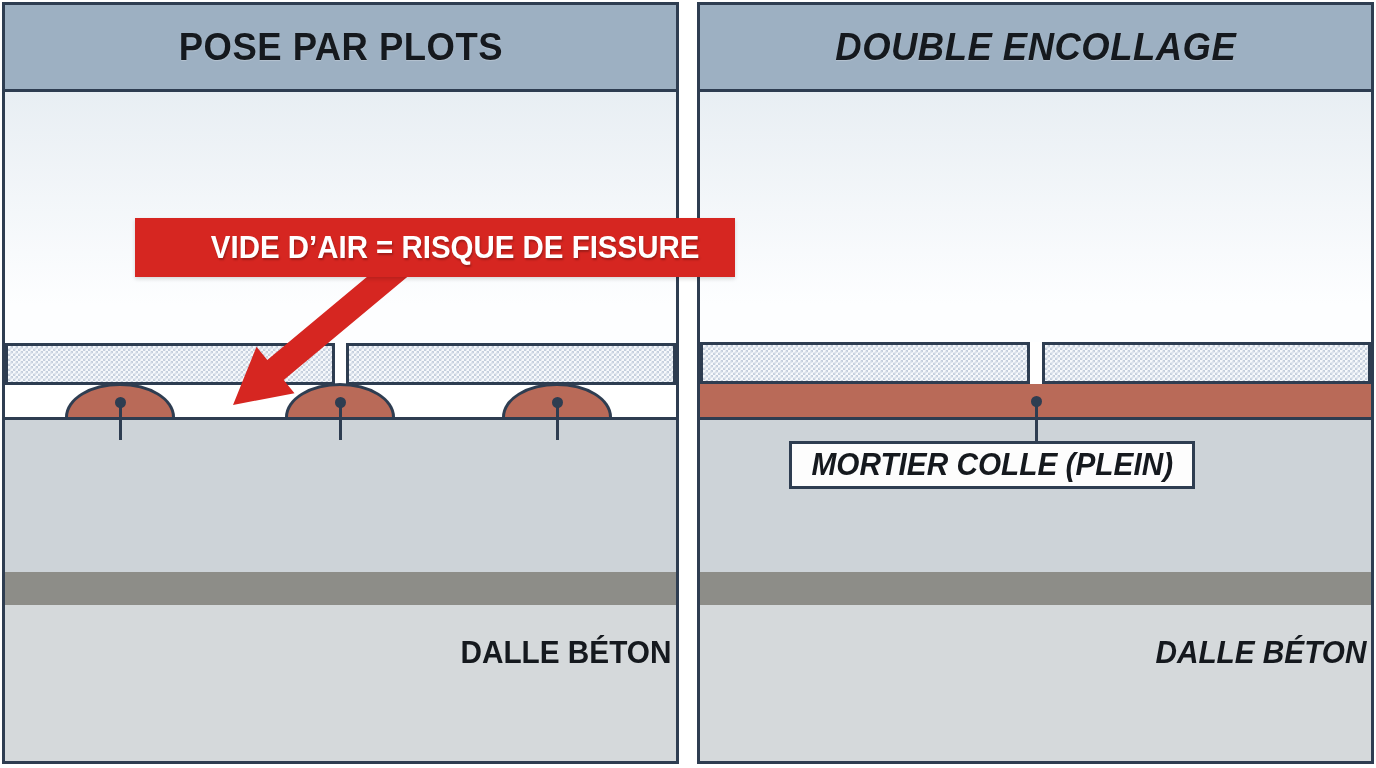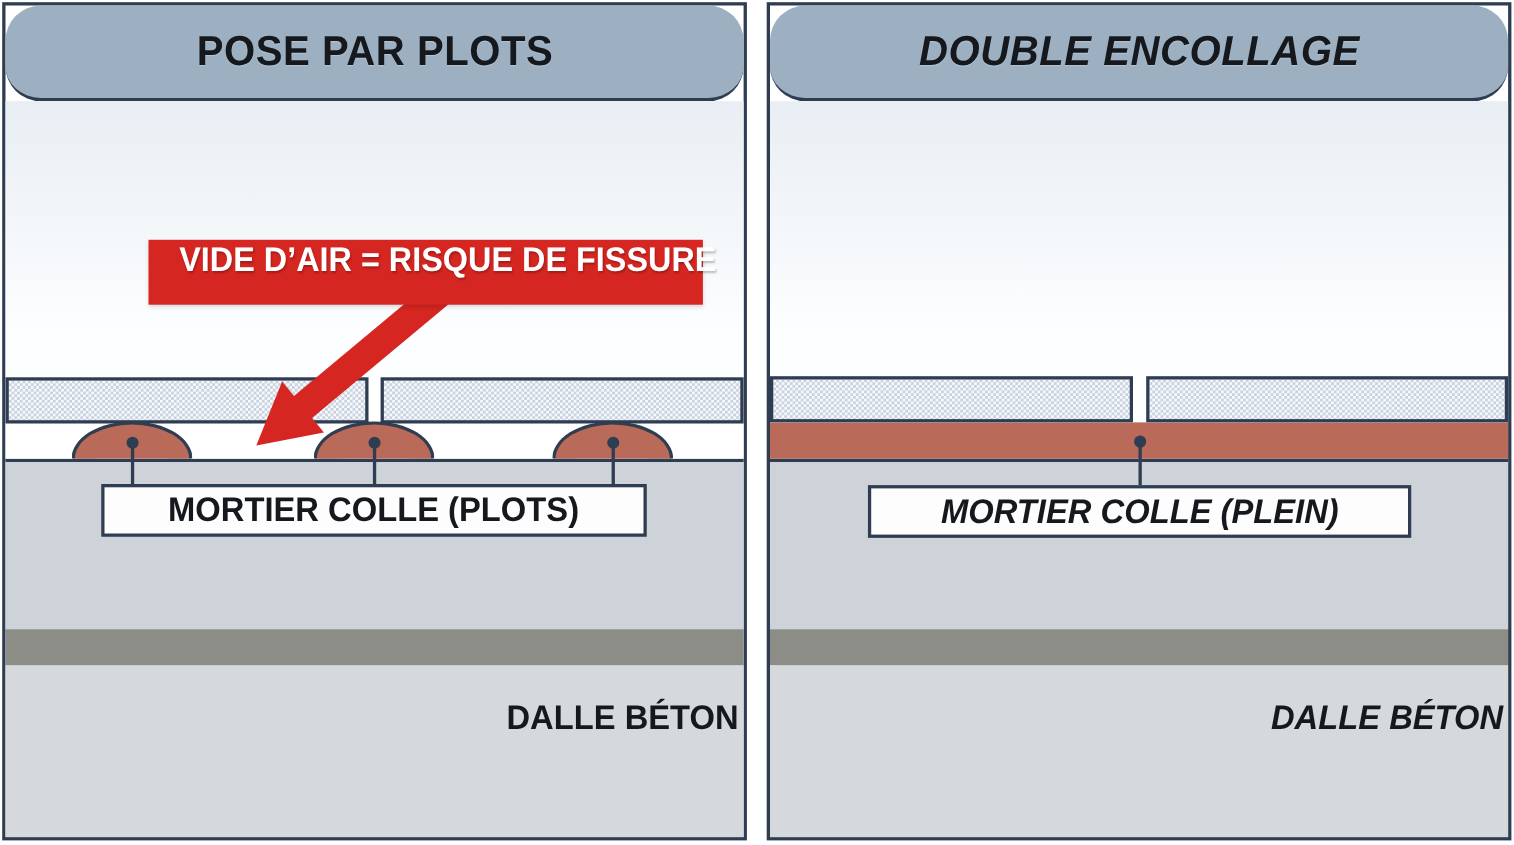--- a/index.html
+++ b/index.html
@@ -23,21 +23,21 @@
     font-family:"Liberation Sans", sans-serif;}
   .stage{position:relative;width:1376px;height:768px;background:#ffffff;}
 
   .panel{position:absolute;top:2px;width:677px;height:762px;
     border:3px solid var(--border);background:#ffffff;}
   .panel-left{left:2px;}
   .panel-right{left:697px;font-style:italic;}
 
   .panel-header{position:absolute;left:0;top:0;width:671px;height:87px;
     background:var(--header_bg);border-bottom:3px solid var(--border);
-    display:flex;align-items:center;justify-content:center;border-radius:32px;}
+    display:flex;align-items:center;justify-content:center;}
   .panel-title{font-size:38px;font-weight:700;color:var(--text_dark);
     letter-spacing:.5px;transform:scaleX(.96);display:inline-block;
     text-shadow:0 1px 1px rgba(255,255,255,.25);white-space:nowrap;}
 
   .upper-zone{position:absolute;left:0;top:87px;width:671px;height:251px;
     background:linear-gradient(180deg,var(--sky_top) 0%,var(--sky_bottom) 85%);}
   .upper-zone.right{height:250px;}
 
   .tile{position:absolute;height:42px;border:3px solid var(--border);
     background-color:var(--tile_bg);
@@ -70,26 +70,26 @@
   .blob-1{left:60px;} .blob-2{left:280px;} .blob-3{left:497px;}
 
   .dot{position:absolute;width:11px;height:11px;border-radius:50%;
     background:var(--border);z-index:4;}
   .leader{position:absolute;width:3px;background:var(--border);z-index:3;}
 
   .label-box{position:absolute;height:48px;background:var(--label_box_bg);
     border:3px solid var(--border);display:flex;align-items:center;justify-content:center;
     z-index:5;}
   .panel-left .label-box{left:87px;top:435px;width:496px;}
-  .panel-right .label-box{left:89px;top:436px;width:494px;}
+  .panel-right .label-box{left:89px;top:436px;width:406px;}
   .label-text{font-size:31px;font-weight:700;color:var(--text_dark);
     transform:scaleX(.96);display:inline-block;white-space:nowrap;}
 
-  .warning-banner{position:absolute;left:130px;top:213px;width:504px;height:59px;
-    background:var(--banner_bg);display:flex;align-items:flex-start;justify-content:center;
+  .warning-banner{position:absolute;left:130px;top:213px;width:600px;height:59px;
+    background:var(--banner_bg);display:flex;align-items:center;justify-content:center;
     z-index:8;box-shadow:0 2px 4px rgba(0,0,0,.15);padding-left:40px;}
   .warning-text{font-size:31px;font-weight:700;color:var(--banner_text);
     transform:scaleX(.95);display:inline-block;white-space:nowrap;
     text-shadow:1px 2px 2px rgba(0,0,0,.25);}
 
   .arrow-svg{position:absolute;left:0;top:0;width:671px;height:756px;z-index:7;
     pointer-events:none;}
   .arrow-svg polygon{fill:var(--banner_bg);}
 
   .slab-label{position:absolute;left:0;top:630px;width:671px;text-align:right;
@@ -121,23 +121,20 @@
     <div class="mortar-blob blob-3"></div>
 
     <div class="dot" style="left:109.5px;top:391.5px;"></div>
     <div class="dot" style="left:329.5px;top:391.5px;"></div>
     <div class="dot" style="left:546.5px;top:391.5px;"></div>
 
     <div class="leader" style="left:113.5px;top:400px;height:35px;"></div>
     <div class="leader" style="left:333.5px;top:400px;height:35px;"></div>
     <div class="leader" style="left:550.5px;top:400px;height:35px;"></div>
 
-    <div class="label-box">
-      <span class="label-text">MORTIER COLLE (PLOTS)</span>
-    </div>
 
     <svg class="arrow-svg" viewBox="0 0 671 756">
       <polygon points="391.8,247 262.3,355 251.5,341.8 228,400 289.5,388.2 278.7,375 408.2,267"></polygon>
     </svg>
 
     <div class="warning-banner">
       <span class="warning-text">VIDE D’AIR = RISQUE DE FISSURE</span>
     </div>
 
     <div class="slab-label">

